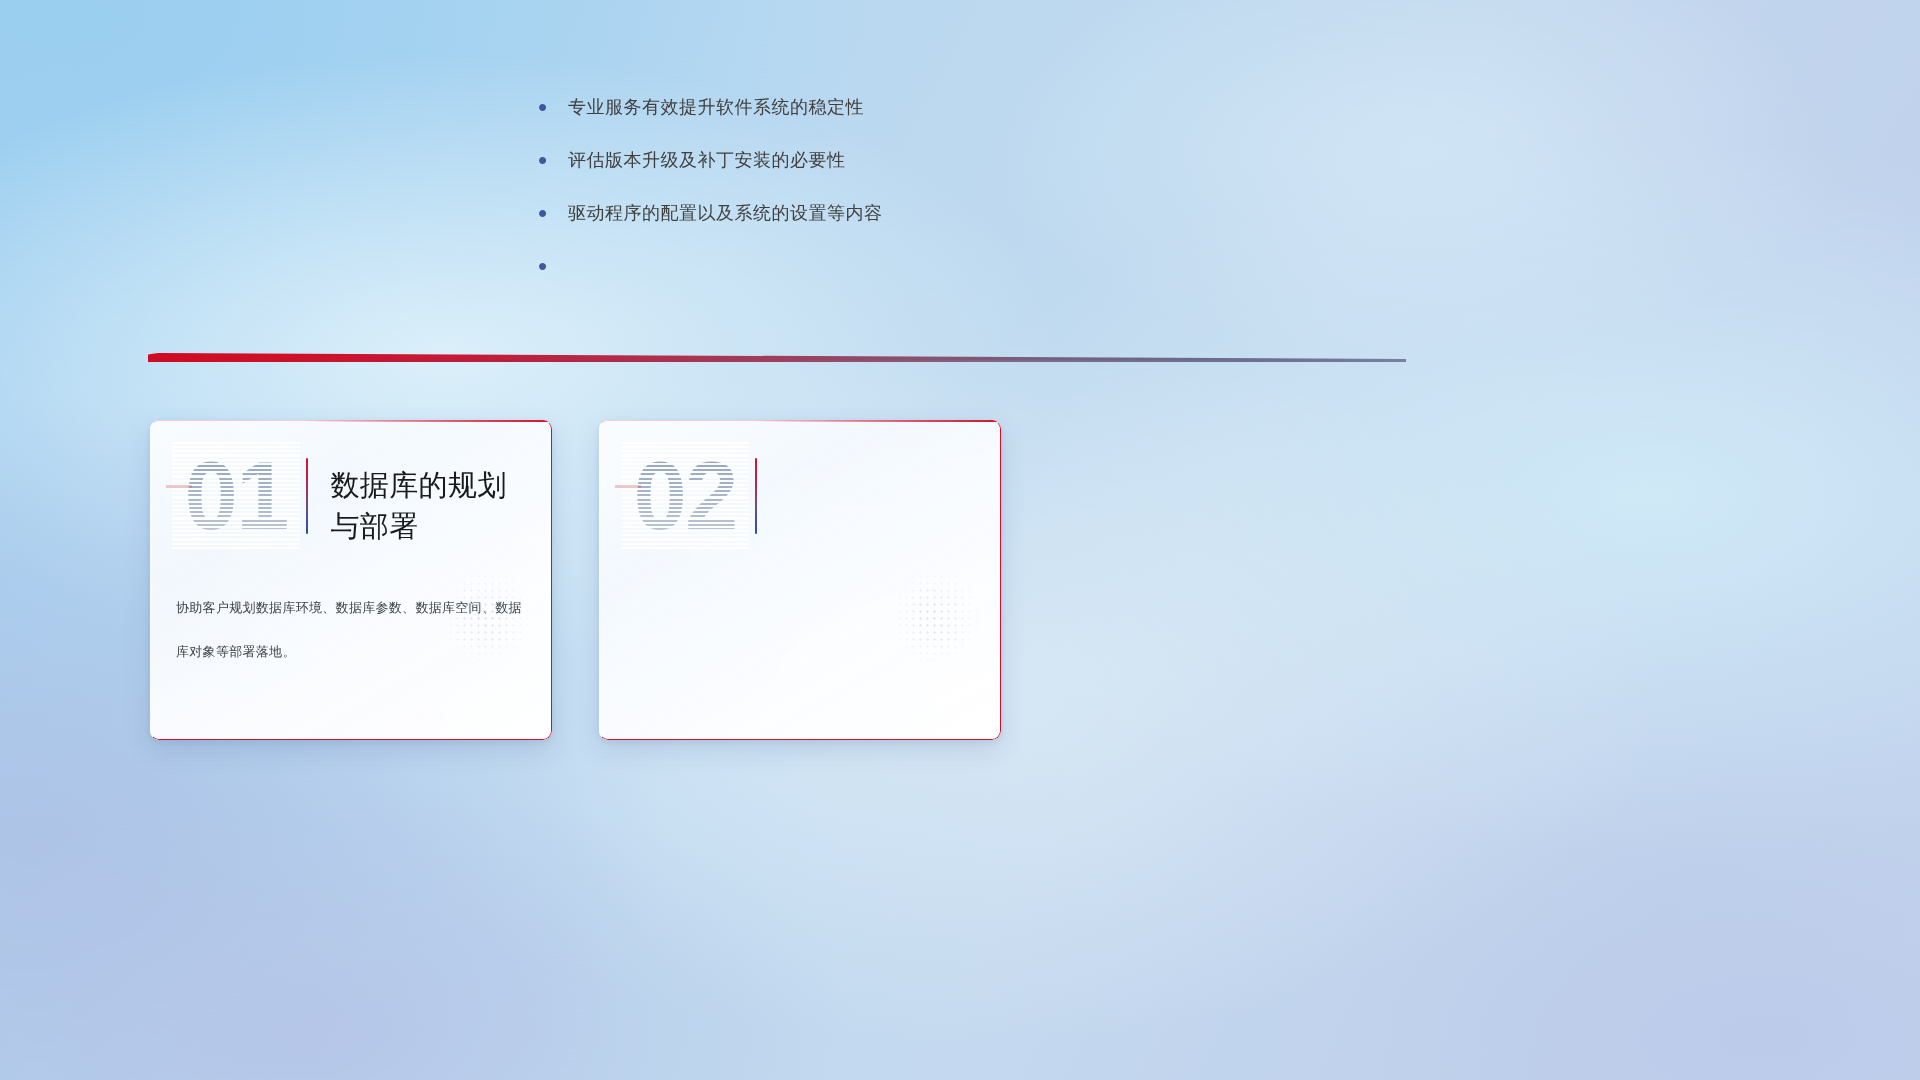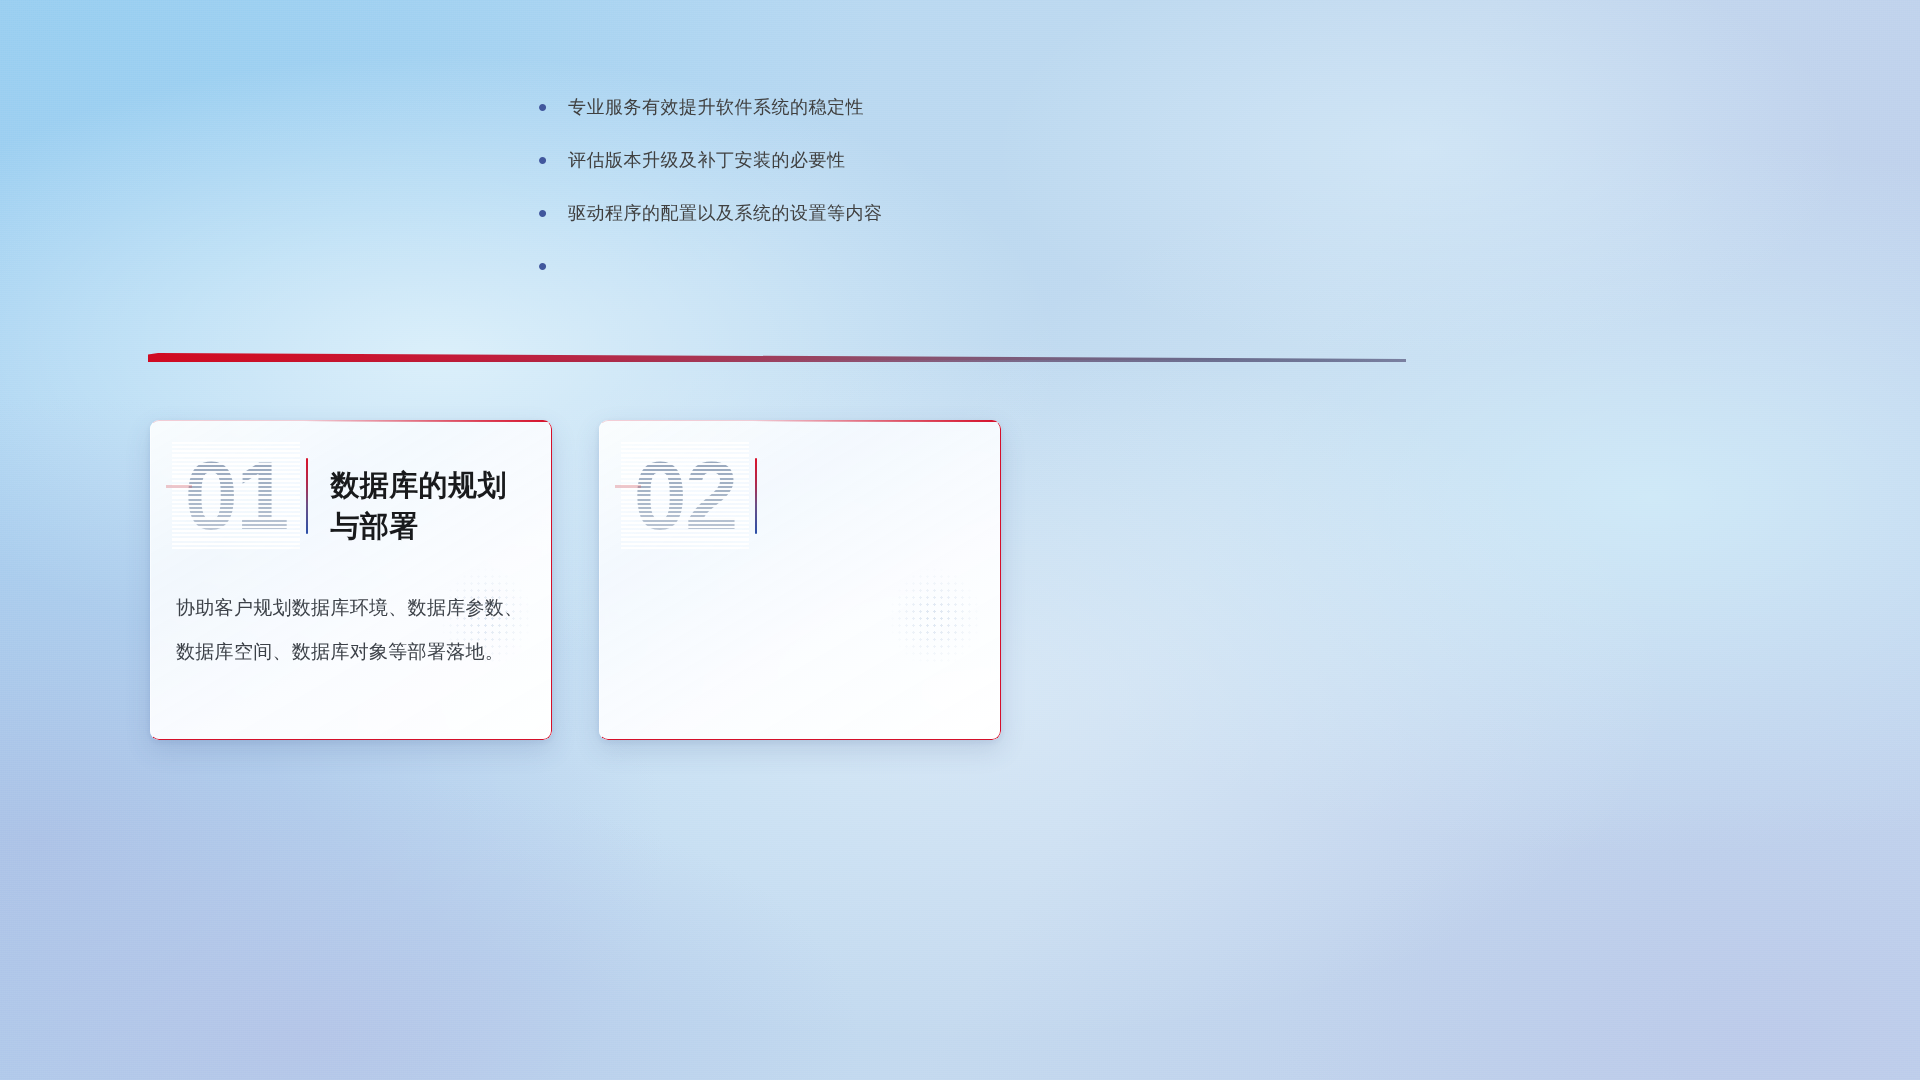--- a/index.html
+++ b/index.html
@@ -171,29 +171,29 @@
   }
 
   .head-bar{
     width:2.4px;height:76px;flex:0 0 2.4px;
     margin:0 22px 0 6px;
     background:linear-gradient(180deg,#d9132c 0%, #b0294c 34%, #6a4f86 62%, #2a4fa8 100%);
     border-radius:2px;
   }
   .card-title{
     font-size:29px;line-height:41px;
-    font-weight:700;
+    font-weight:400;
     color:#191a1c;
     letter-spacing:.4px;
     margin-top:20px;
   }
 
   .card-body{
     padding:14px 26px 0 26px;
-    font-size:19px;line-height:44px;
+    font-size:13px;line-height:44px;
     color:#3c4148;
     letter-spacing:.3px;
   }
 
   
   .card-dots{
     position:absolute;right:6px;bottom:58px;
     width:120px;height:130px;
     opacity:.30;
     background-image:radial-gradient(rgba(130,160,200,.8) 1px, transparent 1.2px);

